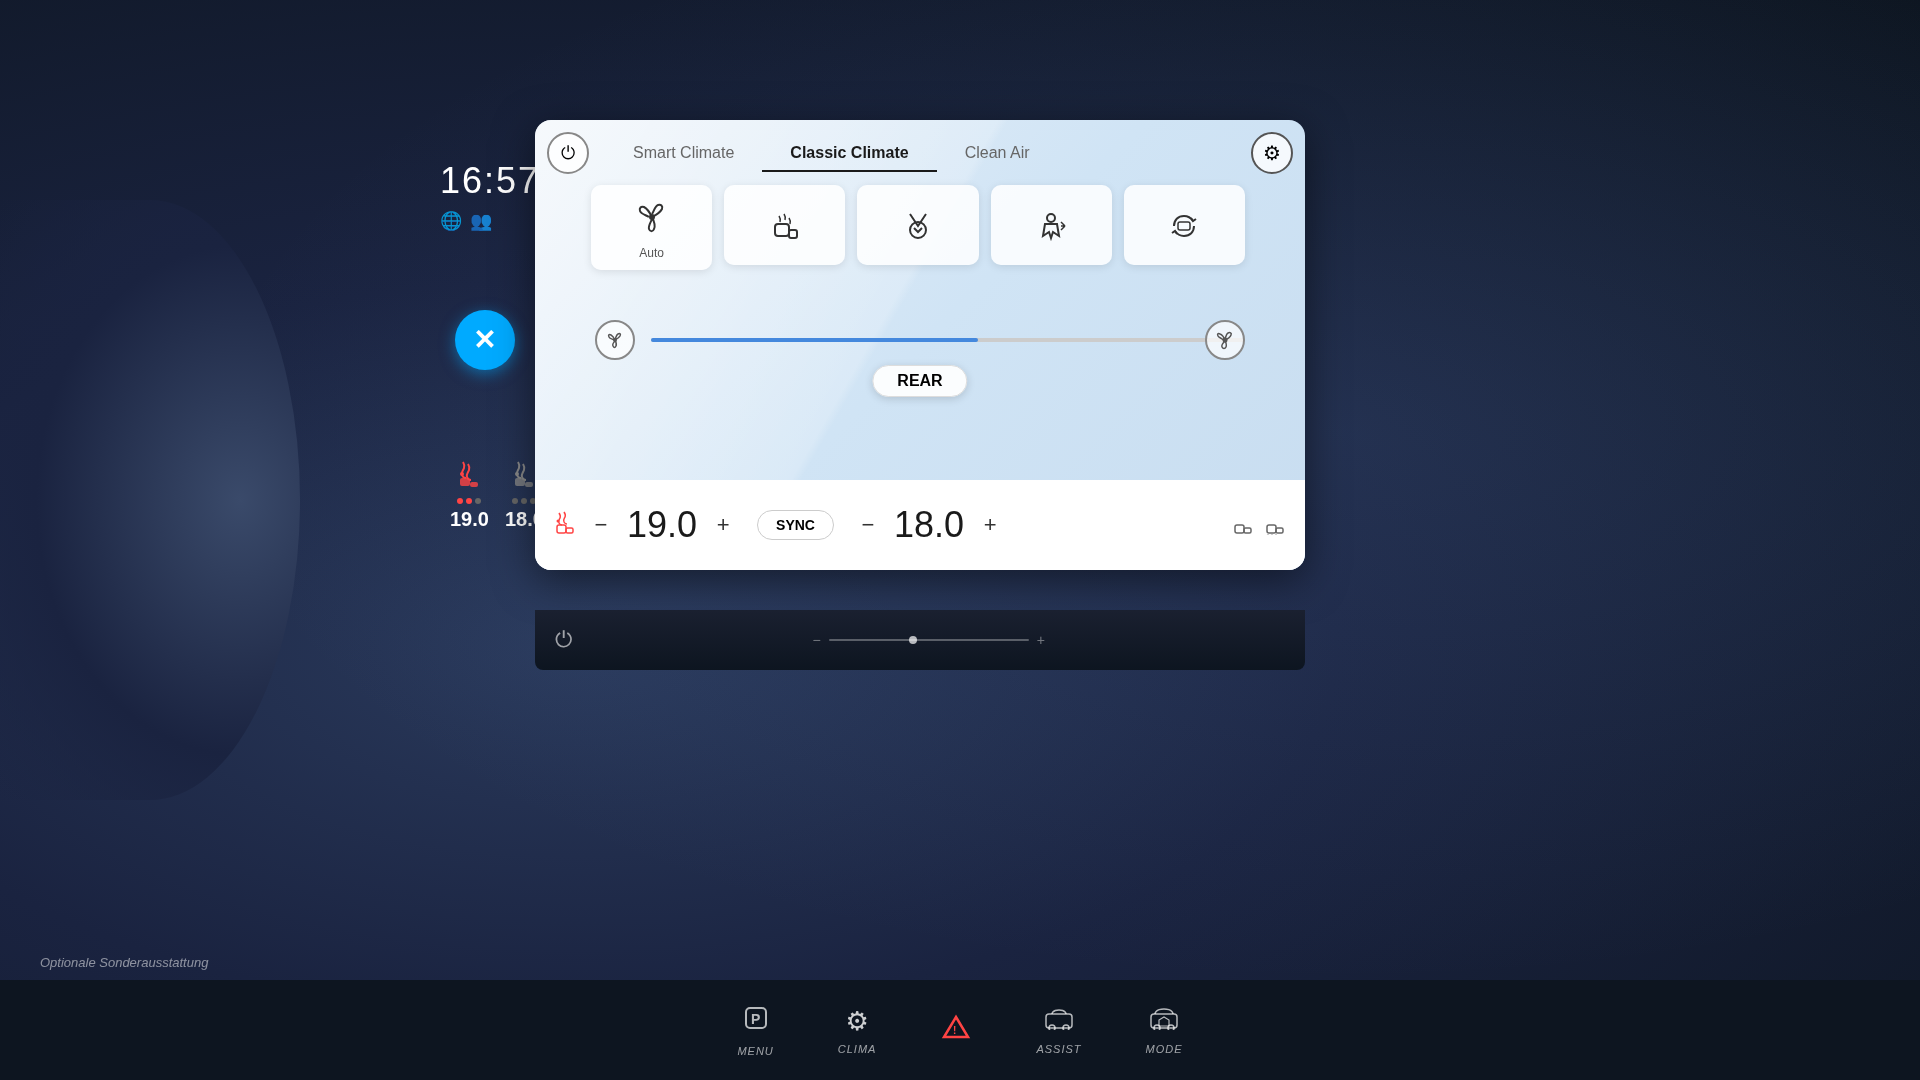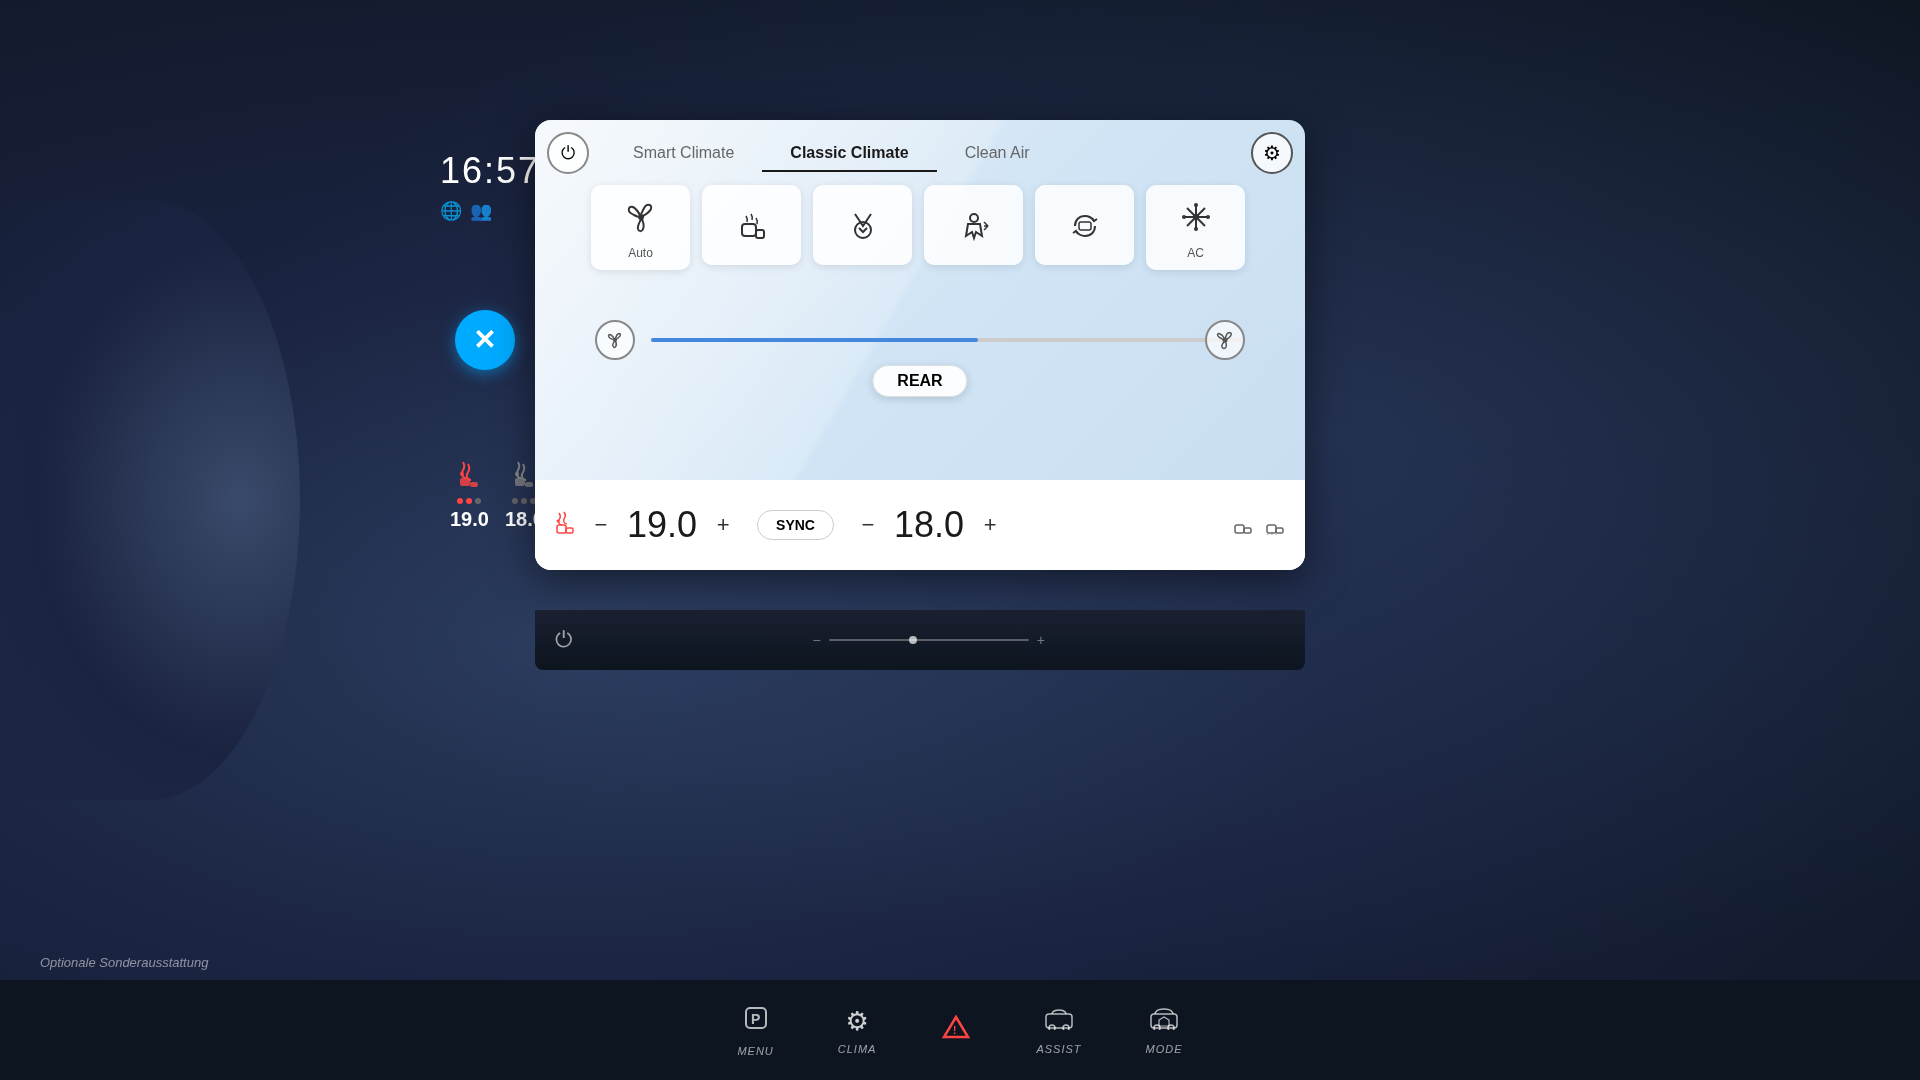--- a/index.html
+++ b/index.html
@@ -31,21 +31,21 @@
       position: absolute;
       left: 0; top: 200px;
       width: 300px; height: 600px;
       background: radial-gradient(ellipse at 80% 50%, #3a4a6a 0%, #1a2340 60%, transparent 100%);
       border-radius: 0 50% 50% 0;
     }
 
     
     .clock-area {
       position: absolute;
-      left: 440px; top: 150px;
+      left: 440px; top: 160px;
       color: white;
     }
 
     .clock-time {
       font-size: 36px;
       font-weight: 300;
       letter-spacing: 2px;
     }
 
     .clock-icons {
@@ -579,36 +579,20 @@
         <svg width="32" height="32" viewBox="0 0 32 32" fill="none">
           <path d="M6 16 C6 10 10 6 16 6 C20 6 23 8 25 11" stroke="#333" stroke-width="2" fill="none"></path>
           <path d="M26 16 C26 22 22 26 16 26 C12 26 9 24 7 21" stroke="#333" stroke-width="2" fill="none"></path>
           <path d="M23 8 L25 11 L28 9" stroke="#333" stroke-width="2" fill="none"></path>
           <path d="M9 24 L7 21 L4 23" stroke="#333" stroke-width="2" fill="none"></path>
           <rect x="10" y="12" width="12" height="8" rx="2" fill="none" stroke="#333" stroke-width="1.5"></rect>
         </svg>
       </span>
     </div>
 
-    <div class="func-btn">
-      <span class="func-btn-icon">
-        <svg width="32" height="32" viewBox="0 0 32 32" fill="none">
-          <line x1="16" y1="4" x2="16" y2="28" stroke="#333" stroke-width="2"></line>
-          <line x1="4" y1="16" x2="28" y2="16" stroke="#333" stroke-width="2"></line>
-          <line x1="7" y1="7" x2="25" y2="25" stroke="#333" stroke-width="2"></line>
-          <line x1="25" y1="7" x2="7" y2="25" stroke="#333" stroke-width="2"></line>
-          <circle cx="16" cy="16" r="3" fill="#333"></circle>
-          <circle cx="16" cy="4" r="2" fill="#333"></circle>
-          <circle cx="16" cy="28" r="2" fill="#333"></circle>
-          <circle cx="4" cy="16" r="2" fill="#333"></circle>
-          <circle cx="28" cy="16" r="2" fill="#333"></circle>
-        </svg>
-      </span>
-      <span class="func-btn-label">AC</span>
-    </div>
   </div>
 
   <div class="fan-row">
     <div class="fan-icon-btn">
       <svg width="18" height="18" viewBox="0 0 18 18" fill="none">
         <path d="M9 9 C9 9 7 5 5 4 C3 3 2 4 3 6 C4 8 7 8 8 9" stroke="#555" stroke-width="1.5" fill="none"></path>
         <path d="M9 9 C9 9 13 7 14 5 C15 3 14 2 12 3 C10 4 10 7 9 8" stroke="#555" stroke-width="1.5" fill="none"></path>
         <path d="M9 9 C9 9 11 13 10 15 C9 17 8 17 7 15 C6 13 8 11 9 10" stroke="#555" stroke-width="1.5" fill="none"></path>
         <circle cx="9" cy="9" r="2" fill="#555"></circle>
       </svg>

